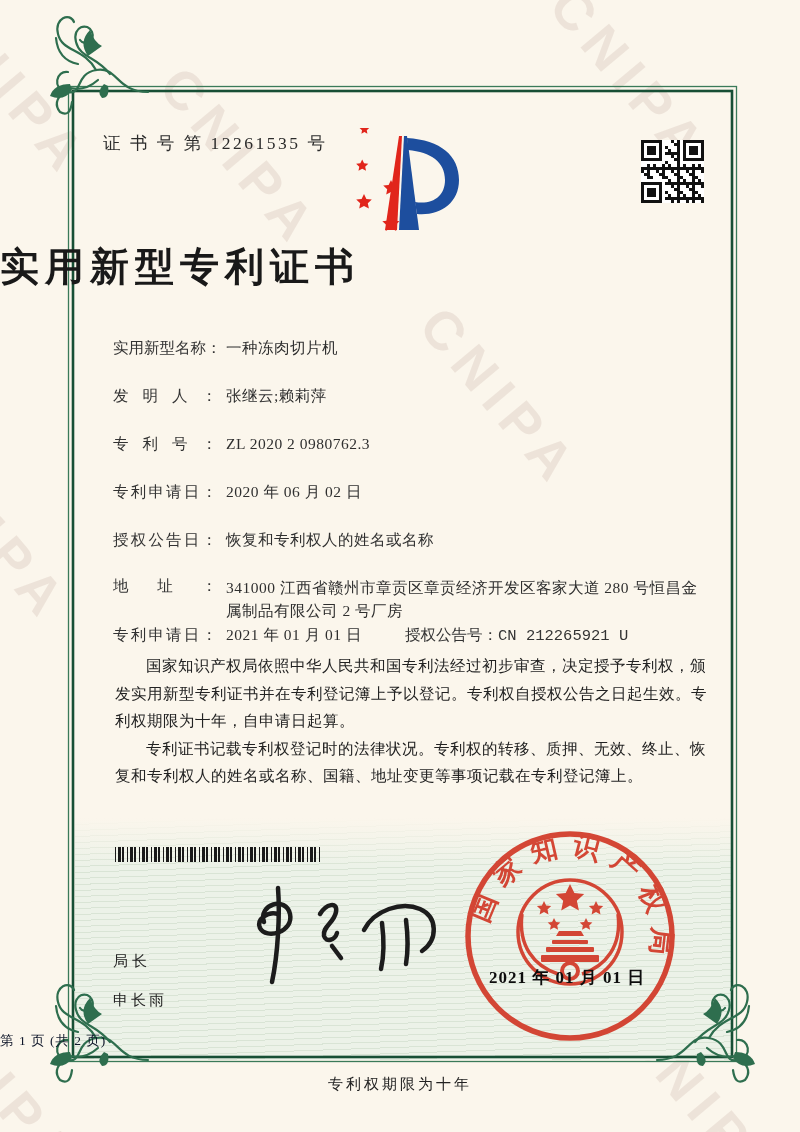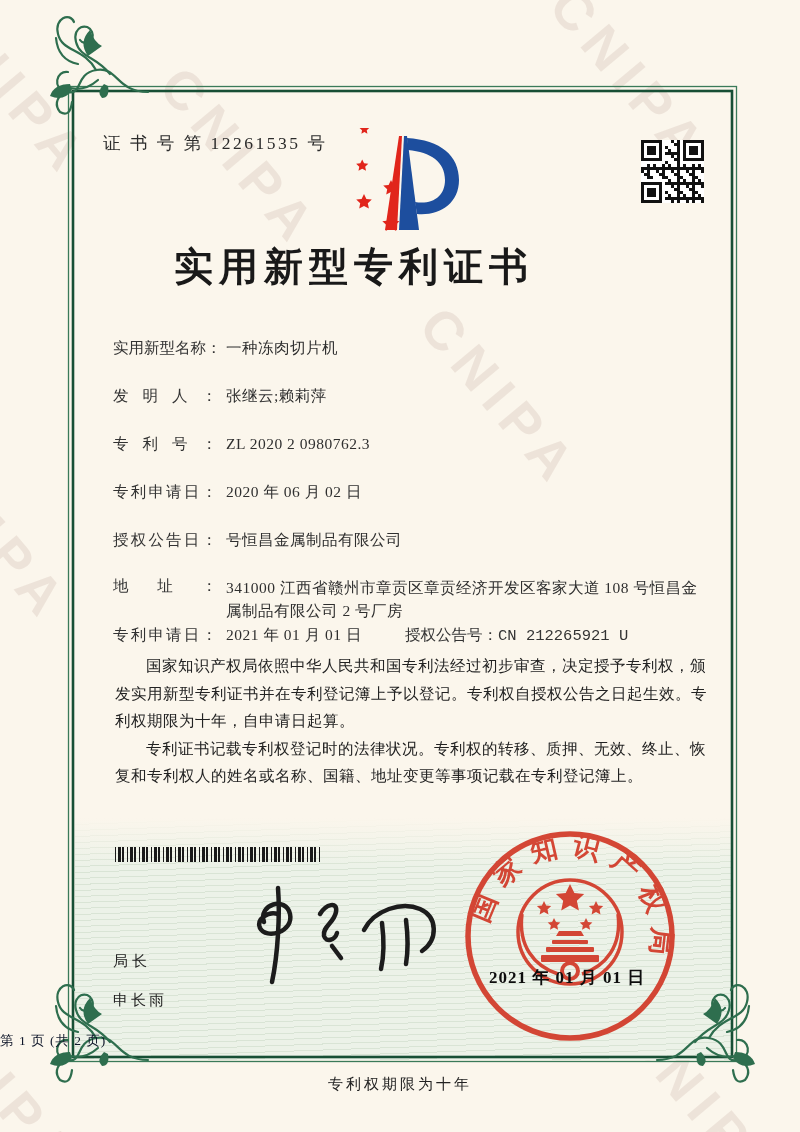--- a/index.html
+++ b/index.html
@@ -45,21 +45,21 @@
 
   .cert-no {
     position:absolute; left:103px; top:131px;
     font-size:17.5px; letter-spacing:2.5px; color:#2b2b2b;
   }
   #logo { position:absolute; left:333px; top:128px; }
   #qr   { position:absolute; left:641px; top:140px; width:63px; height:63px; background:#fff; padding:0; }
 
   .doc-title {
     position:absolute; left:0; top:240px; width:708px;
-    text-align:center; font-size:39px; font-weight:bold;
+    font-size:39px; font-weight:bold;
     letter-spacing:6px; color:#191919;
   }
 
   .rows { position:absolute; left:113px; top:0; width:620px; }
   .row { position:absolute; left:0; font-size:15.5px; color:#333; white-space:nowrap; }
   .row .lab {
     display:inline-block; width:104px;
     text-align:justify; text-align-last:justify;
     color:#333;
   }
@@ -300,24 +300,24 @@
     <div class="row" style="top:386px">
       <span class="lab">发明人：</span><span class="val">张继云;赖莉萍</span>
     </div>
     <div class="row" style="top:434px">
       <span class="lab">专利号：</span><span class="val">ZL 2020 2 0980762.3</span>
     </div>
     <div class="row" style="top:482px">
       <span class="lab">专利申请日：</span><span class="val">2020 年 06 月 02 日</span>
     </div>
     <div class="row" style="top:530px">
-      <span class="lab">授权公告日：</span><span class="val">号恒昌金属制品有限公司</span>
+      <span class="lab">授权公告日：</span><span class="val">恢复和专利权人的姓名或名称</span>
     </div>
     <div class="row addr" style="top:576px">
-      <span class="lab">地址：</span><span class="val">341000 江西省赣州市章贡区章贡经济开发区客家大道 108 号恒昌金属制品有限公司 2 号厂房</span>
+      <span class="lab">地址：</span><span class="val">341000 江西省赣州市章贡区章贡经济开发区客家大道 280 号恒昌金属制品有限公司 2 号厂房</span>
     </div>
     <div class="row" style="top:625px">
       <span class="lab">专利申请日：</span><span class="val">2021 年 01 月 01 日</span>
       <span class="grant2">
         <span>授权公告号：</span><span>CN 212265921 U</span>
       </span>
     </div>
   </div>
 
   <div class="paras">

